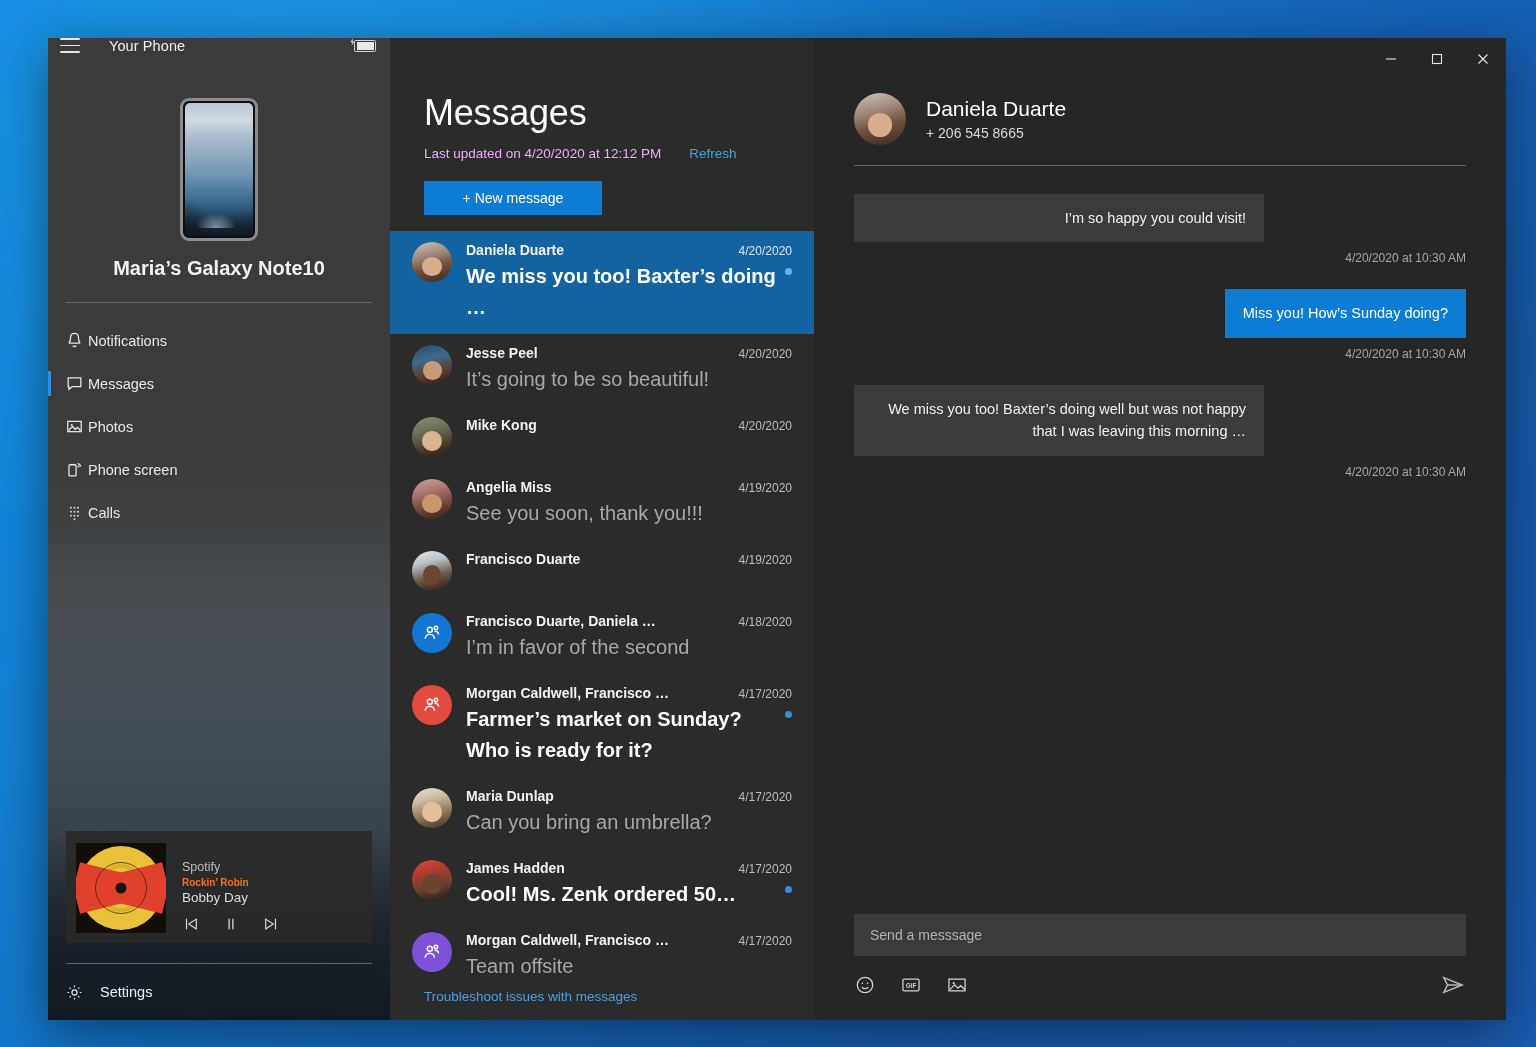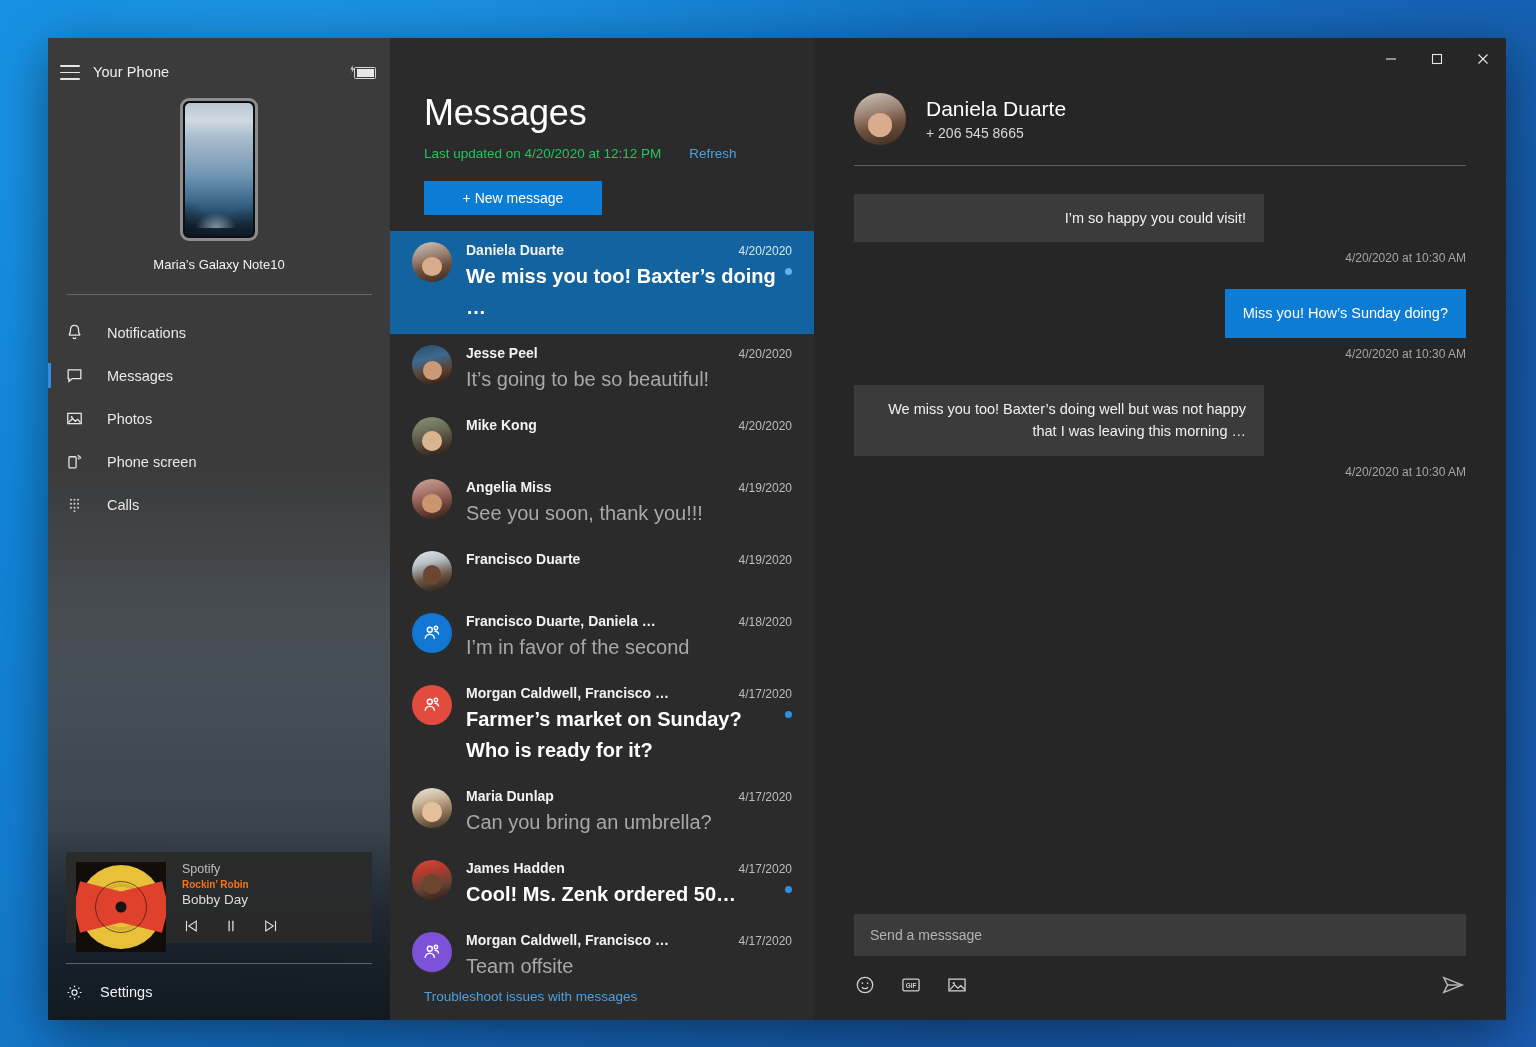--- a/index.html
+++ b/index.html
@@ -51,21 +51,21 @@
       radial-gradient(ellipse 55% 90% at 62% 125%, rgba(28,42,55,0.9), rgba(28,42,55,0) 64%),
       radial-gradient(ellipse 75% 80% at 95% 118%, rgba(44,60,74,0.8), rgba(44,60,74,0) 66%);
   }
   #sidebar-wallpaper::after {
     content: ""; position: absolute; left: 0; right: 0; bottom: 0; height: 34%;
     background: linear-gradient(to bottom, rgba(22,30,38,0) 0%, rgba(20,28,36,0.75) 60%, rgba(16,23,30,0.92) 100%);
   }
   #sidebar-content { position: relative; z-index: 2; height: 100%; display: flex; flex-direction: column; }
 
   #sidebar-titlebar {
-    height: 42px; display: flex; align-items: flex-end; padding: 0 14px 0 12px; gap: 13px;
+    height: 42px; display: flex; align-items: flex-start; padding: 0 14px 0 12px; gap: 29px;
   }
   #hamburger-icon { width: 20px; height: 15px; display: flex; flex-direction: column; justify-content: space-between; cursor: pointer; }
   #hamburger-icon i { display: block; height: 1.6px; background: #e6e6e6; border-radius: 1px; }
   #app-title { font-size: 14.5px; color: #f0f0f0; letter-spacing: 0.1px; }
   #battery-icon { margin-left: auto; width: 26px; height: 15px; position: relative; }
   #battery-icon .bshell { position: absolute; right: 0; top: 2px; width: 22px; height: 12px; border: 1.5px solid #d6d6d6; border-radius: 1.5px; }
   #battery-icon .bfill { position: absolute; right: 2.2px; top: 4.2px; width: 17px; height: 7.6px; background: #e8e8e8; }
   #battery-icon .bbolt { position: absolute; left: 0px; top: 0px; width: 5px; height: 8px; background: #d6d6d6; clip-path: polygon(55% 0, 10% 55%, 48% 55%, 30% 100%, 90% 42%, 52% 42%); }
 
   #phone-block { text-align: center; padding-top: 18px; }
@@ -81,40 +81,40 @@
   #phone-screen::before {
     content: ""; position: absolute; left: -20%; bottom: 0; width: 150%; height: 52%;
     background:
       radial-gradient(ellipse 55% 100% at 10% 108%, rgba(12,22,32,0.97), rgba(12,22,32,0) 62%),
       radial-gradient(ellipse 60% 95% at 78% 118%, rgba(17,30,43,0.92), rgba(17,30,43,0) 64%);
   }
   #phone-screen::after {
     content: ""; position: absolute; left: 8%; bottom: 6%; width: 84%; height: 16%;
     background: radial-gradient(ellipse 50% 100% at 45% 100%, rgba(225,238,248,0.55), rgba(225,238,248,0) 70%);
   }
-  #device-name { margin-top: 16px; font-size: 13px; font-weight: normal; color: #f2f2f2; }
+  #device-name { margin-top: 16px; font-size: 20px; font-weight: bold; color: #f2f2f2; }
   #sidebar-divider-top { height: 1px; background: rgba(255,255,255,0.22); margin: 22px 18px 0 18px; }
 
   #sidebar-nav { margin-top: 16px; }
   .nav-item {
-    height: 43px; display: flex; align-items: center; gap: 23px;
+    height: 43px; display: flex; align-items: center; gap: 4px;
     padding-left: 17px; cursor: pointer; position: relative; color: #e8e8e8;
   }
   .nav-item .nav-label { font-size: 14.5px; }
   .nav-item.active::before {
     content: ""; position: absolute; left: 0; top: 9px; bottom: 9px; width: 3px; background: #2f8fe0;
   }
   .nav-ico { width: 19px; height: 19px; flex: 0 0 19px; display: block; }
   .nav-ico svg { width: 19px; height: 19px; display: block; }
 
   #player-card {
     position: relative; z-index: 3;
     margin: auto 18px 0 18px;
     background: rgba(42,42,42,0.93);
-    height: 91px; display: flex; align-items: flex-start; padding: 10px;
+    height: 112px; display: flex; align-items: flex-end; padding: 10px;
   }
   #album-art {
     width: 90px; height: 90px; flex: 0 0 90px; position: relative; overflow: hidden; background: #120d08;
   }
   #album-art .disc {
     position: absolute; left: 50%; top: 50%; transform: translate(-50%,-50%);
     width: 84px; height: 84px; border-radius: 50%;
     background: radial-gradient(circle at 50% 50%, #1a1a1a 0 9%, #e8c03a 9% 34%, #d9b02e 34% 40%, #e8c03a 40% 100%);
   }
   #album-art .redband {
@@ -151,21 +151,21 @@
   #settings-item .nav-label { font-size: 14.5px; }
 
   
   #list-pane {
     width: 424px; flex: 0 0 424px; height: 100%;
     background: #2b2b2b; display: flex; flex-direction: column; overflow: hidden;
   }
   #list-header { padding: 54px 0 0 34px; }
   #page-title { font-size: 36px; color: #ffffff; font-weight: normal; letter-spacing: -0.2px; }
   #last-updated-row { margin-top: 12px; display: flex; align-items: baseline; gap: 28px; }
-  #last-updated { font-size: 13.5px; color: #22c55e; }
+  #last-updated { font-size: 13.5px; color: #f0abfc; }
   #refresh-link { font-size: 13.5px; color: #4ca0e0; cursor: pointer; }
   #new-message-btn {
     margin-top: 20px; width: 178px; height: 34px; background: #0c7cd5; color: #fff;
     border: none; font-size: 14px; font-family: inherit; cursor: pointer;
   }
   #conversation-list { margin-top: 16px; flex: 1; overflow: hidden; }
   .conv-row {
     display: flex; align-items: flex-start; gap: 14px;
     padding: 11px 22px 11px 22px; cursor: pointer; position: relative;
   }

